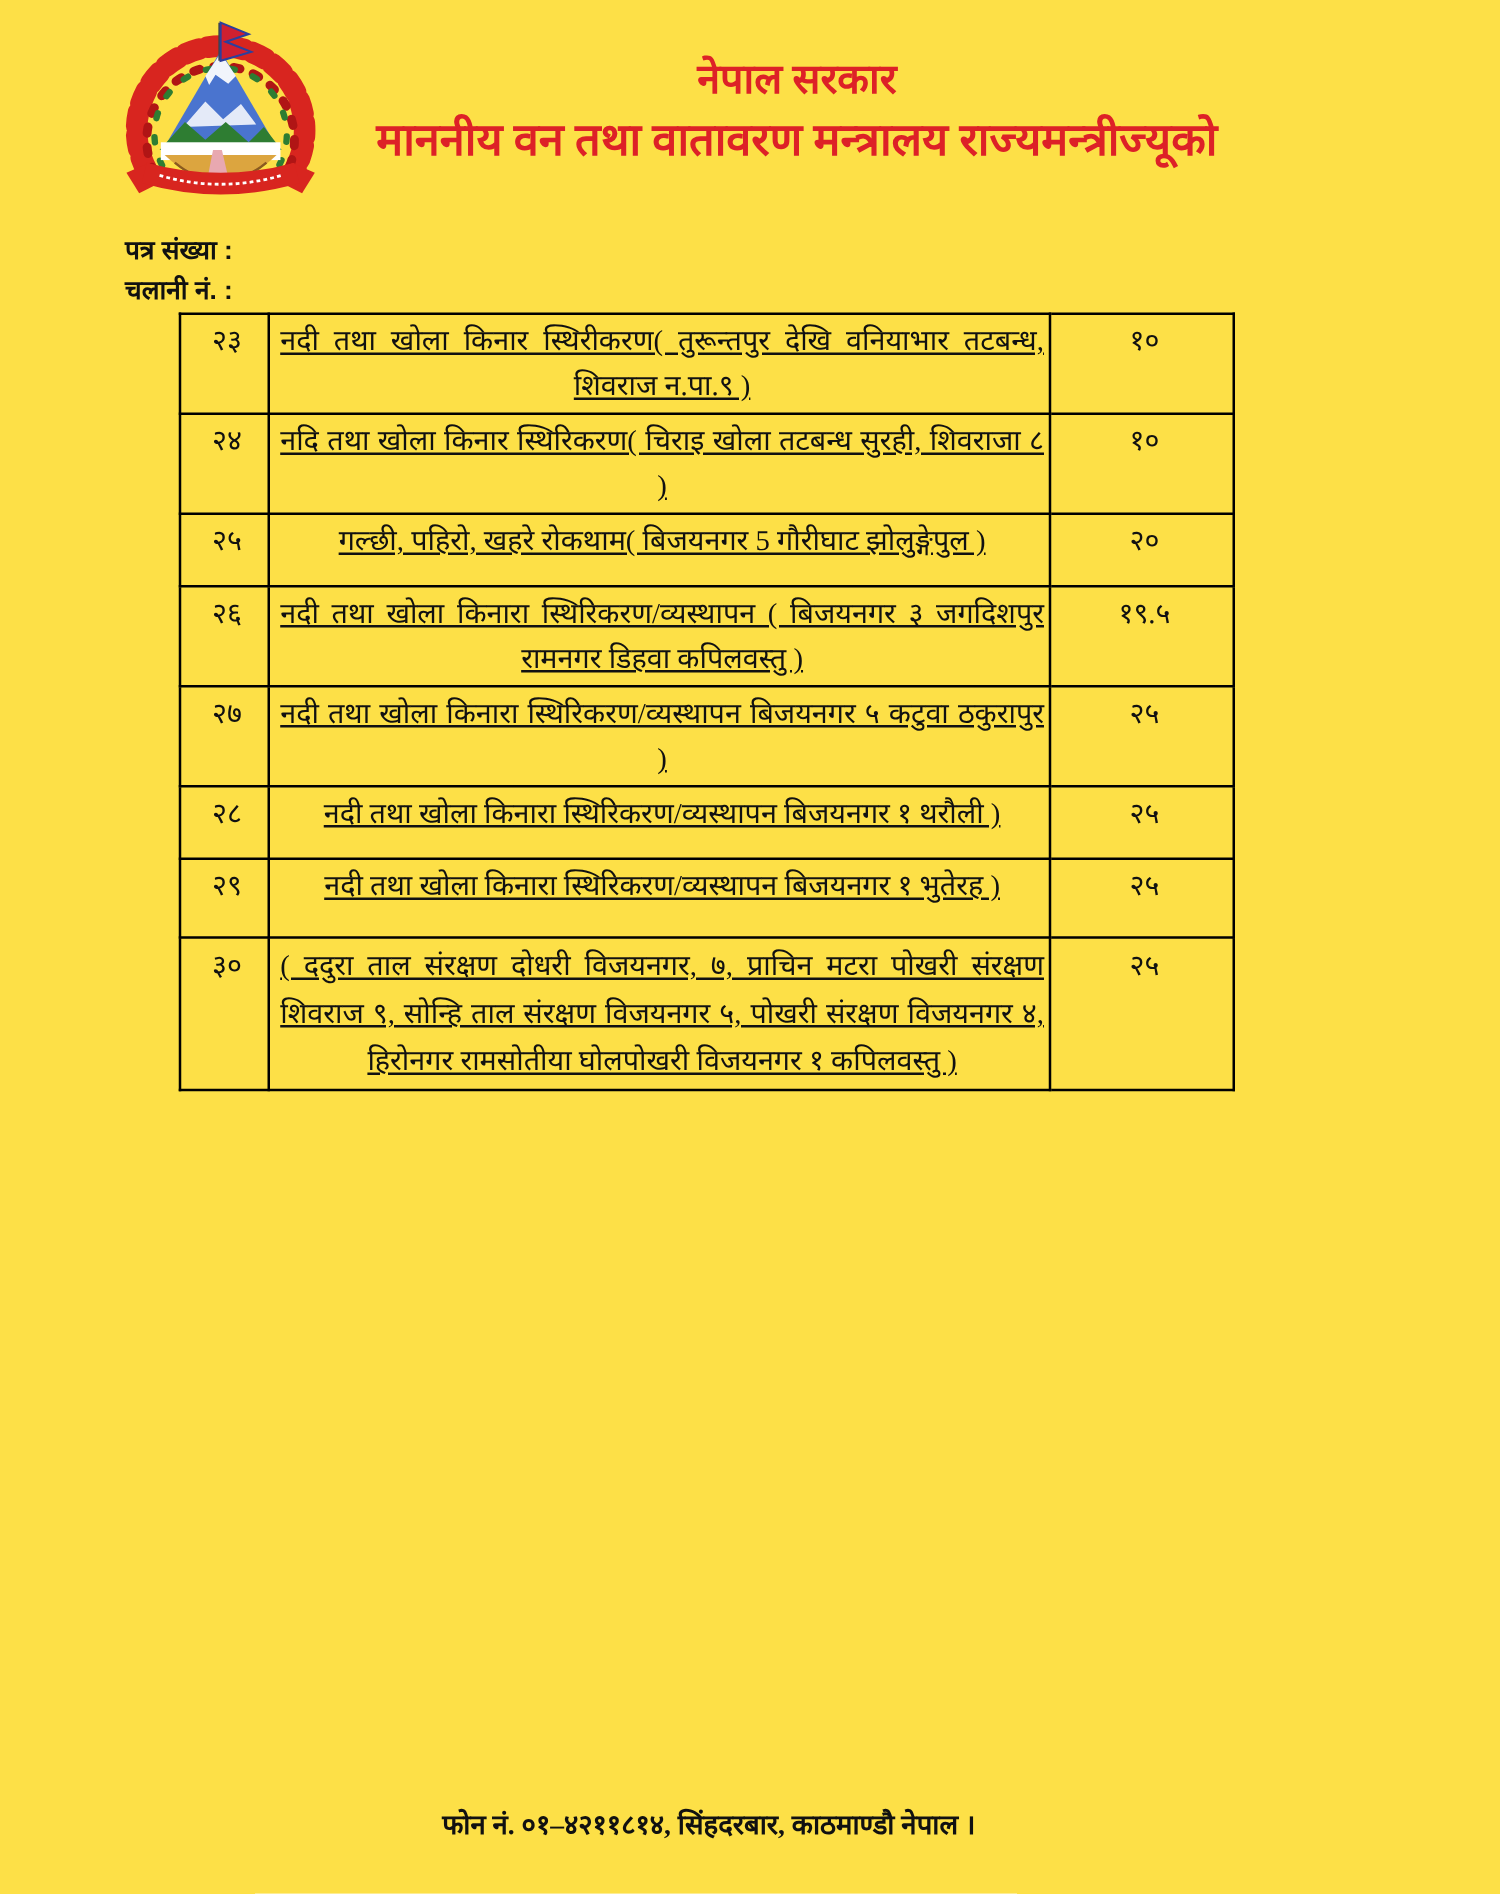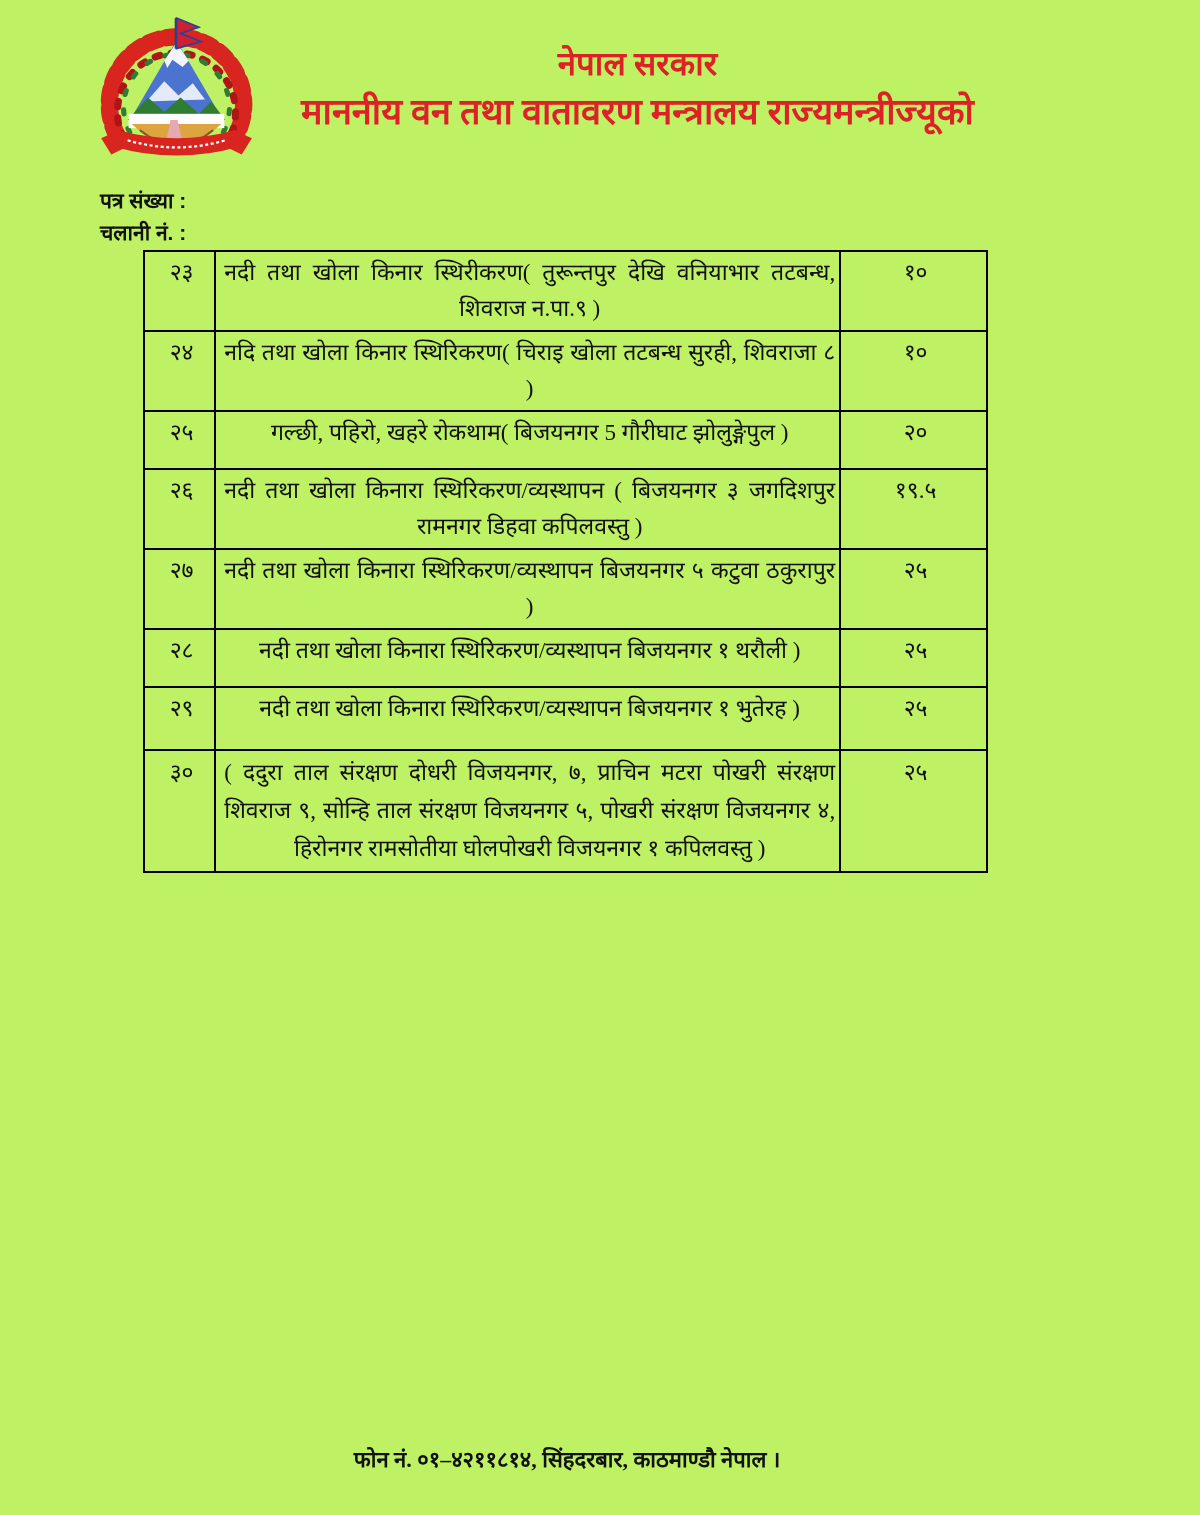--- a/index.html
+++ b/index.html
@@ -1,19 +1,19 @@
 <!DOCTYPE html>
 <html><head>
 <meta charset="utf-8">
 <style>
   html,body{margin:0;padding:0;background:#ffffff;}
   .page{
     position:relative;
     width:1200px;height:1515px;
-    background:#bef264;
+    background:#fde047;
     font-family:"Liberation Serif","DejaVu Serif",serif;
     color:#111111;
     overflow:hidden;
   }
   
   .emblem{position:absolute;left:95px;top:12px;width:163px;height:168px;}
   
   .head-block{
     position:absolute;left:0;top:40px;width:100%;
     box-sizing:border-box;padding-left:75px;
@@ -35,21 +35,21 @@
     font-size:23px;color:#111;table-layout:fixed;
   }
   table.doc-table td{
     border:2px solid #000;
     vertical-align:top;
     padding:3px 4px 3px 8px;
     line-height:36px;
     box-sizing:border-box;
   }
   td.sn{width:64px;text-align:center;}
-  td.desc{width:562px;text-align:justify;text-align-last:center;}
+  td.desc{width:562px;text-align:justify;text-align-last:center;text-decoration:underline;}
   td.val{width:132px;text-align:center;}
   tbody tr:nth-child(1) td{height:72px;}
   tbody tr:nth-child(2) td{height:74px;}
   tbody tr:nth-child(3) td{height:58px;}
   tbody tr:nth-child(4) td{height:73px;margin-top:12px;}
   tbody tr:nth-child(5) td{height:75px;}
   tbody tr:nth-child(6) td{height:58px;}
   tbody tr:nth-child(7) td{height:63px;}
   tbody tr:nth-child(8) td{height:117px;line-height:38px;}
   

